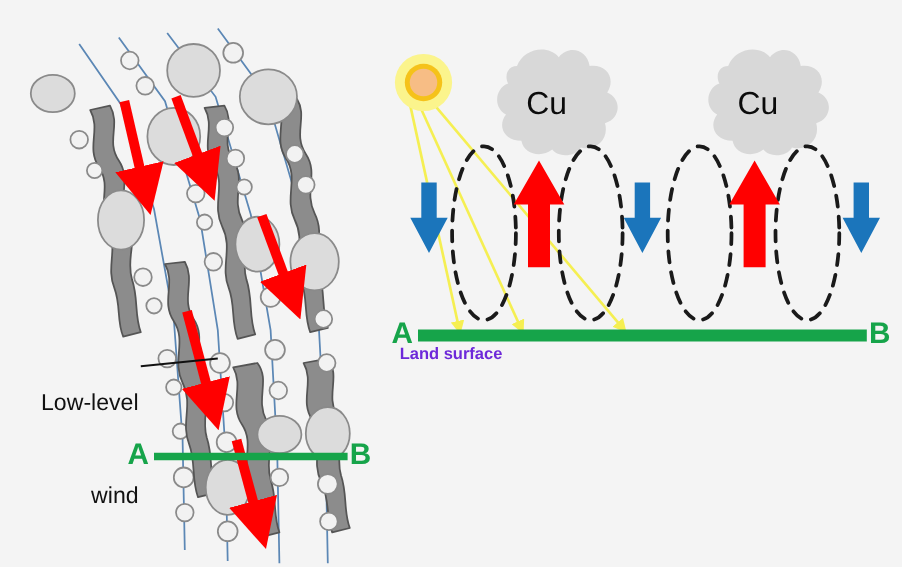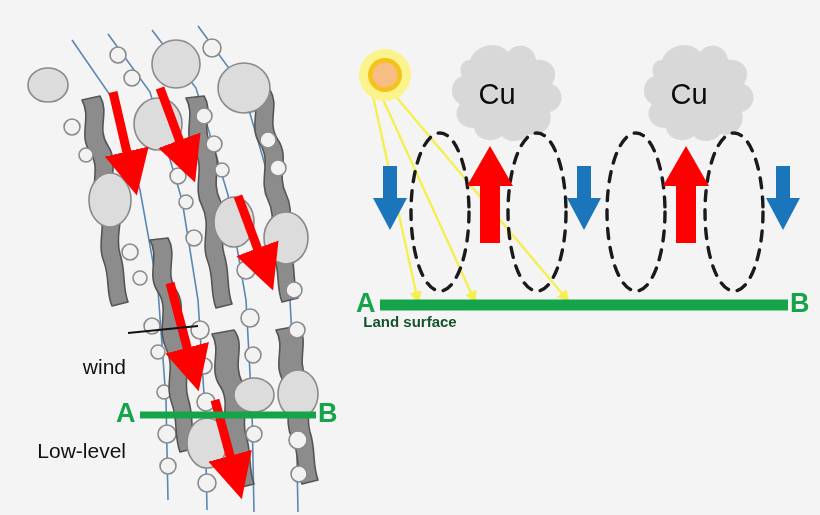--- a/index.html
+++ b/index.html
@@ -15,21 +15,21 @@
   .txt{position:absolute;white-space:pre;}
   #wind-label{
     left:6px;top:297px;width:120px;
     text-align:right;
     font-size:21px;color:#111;line-height:28px;
   }
   #label-a-left{left:116px;top:398px;font-size:27px;font-weight:bold;color:#16a44a;}
   #label-b-left{left:318px;top:398px;font-size:27px;font-weight:bold;color:#16a44a;}
   #label-a-right{left:356px;top:288px;font-size:27px;font-weight:bold;color:#16a44a;}
   #label-b-right{left:790px;top:288px;font-size:27px;font-weight:bold;color:#16a44a;}
-  #land-label{left:0;top:313px;width:820px;text-align:center;font-size:15px;font-weight:bold;color:#14532d;}
+  #land-label{left:0;top:313px;width:820px;text-align:center;font-size:15px;font-weight:bold;color:#6d28d9;}
   .cu-label{font-size:29px;fill:#0b0b0b;font-family:"Liberation Sans", sans-serif;}
 </style>
 </head>
 <body>
 
 <div id="stage">
 
   <svg class="layer" id="left-panel" viewBox="0 0 820 515">
     <defs>
       <marker id="redhead" markerWidth="5" markerHeight="5" refX="2.1" refY="2.5" orient="auto" markerUnits="strokeWidth">
@@ -184,22 +184,22 @@
     <g fill="#1b75bb">
       <path d="M390,230 L373,198 L383,198 L383,166 L397,166 L397,198 L407,198 z"></path>
       <path d="M584,230 L567,198 L577,198 L577,166 L591,166 L591,198 L601,198 z"></path>
       <path d="M783,230 L766,198 L776,198 L776,166 L790,166 L790,198 L800,198 z"></path>
     </g>
 
     <line x1="380" y1="305" x2="788" y2="305" stroke="#16a44a" stroke-width="11"></line>
   </svg>
 
   <div class="txt" id="wind-label">
+    <div>Low-level</div>
     <div>wind</div>
-    <div>Low-level</div>
     
   </div>
 
   <div class="txt" id="label-a-left">A</div>
   <div class="txt" id="label-b-left">B</div>
 
   <div class="txt" id="label-a-right">A</div>
   <div class="txt" id="label-b-right">B</div>
 
   <div class="txt" id="land-label">Land surface</div>

